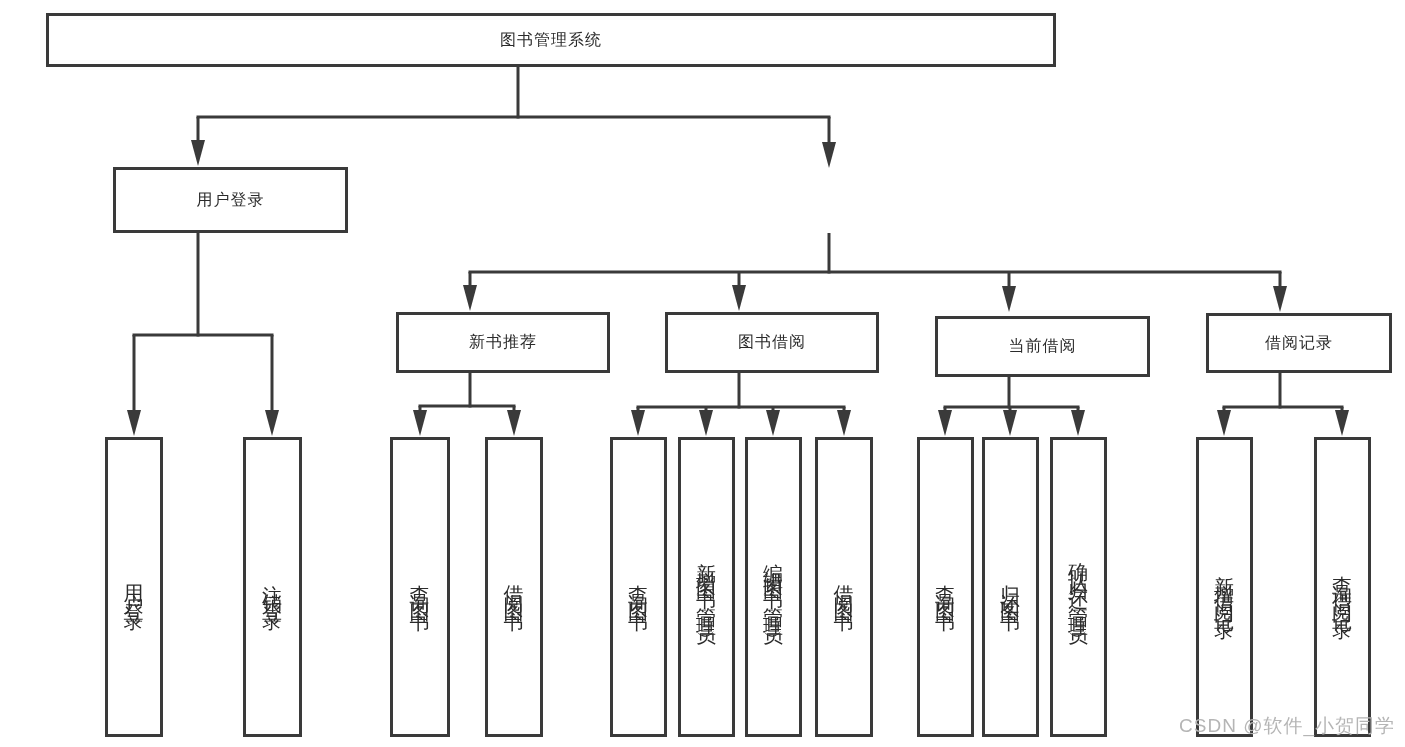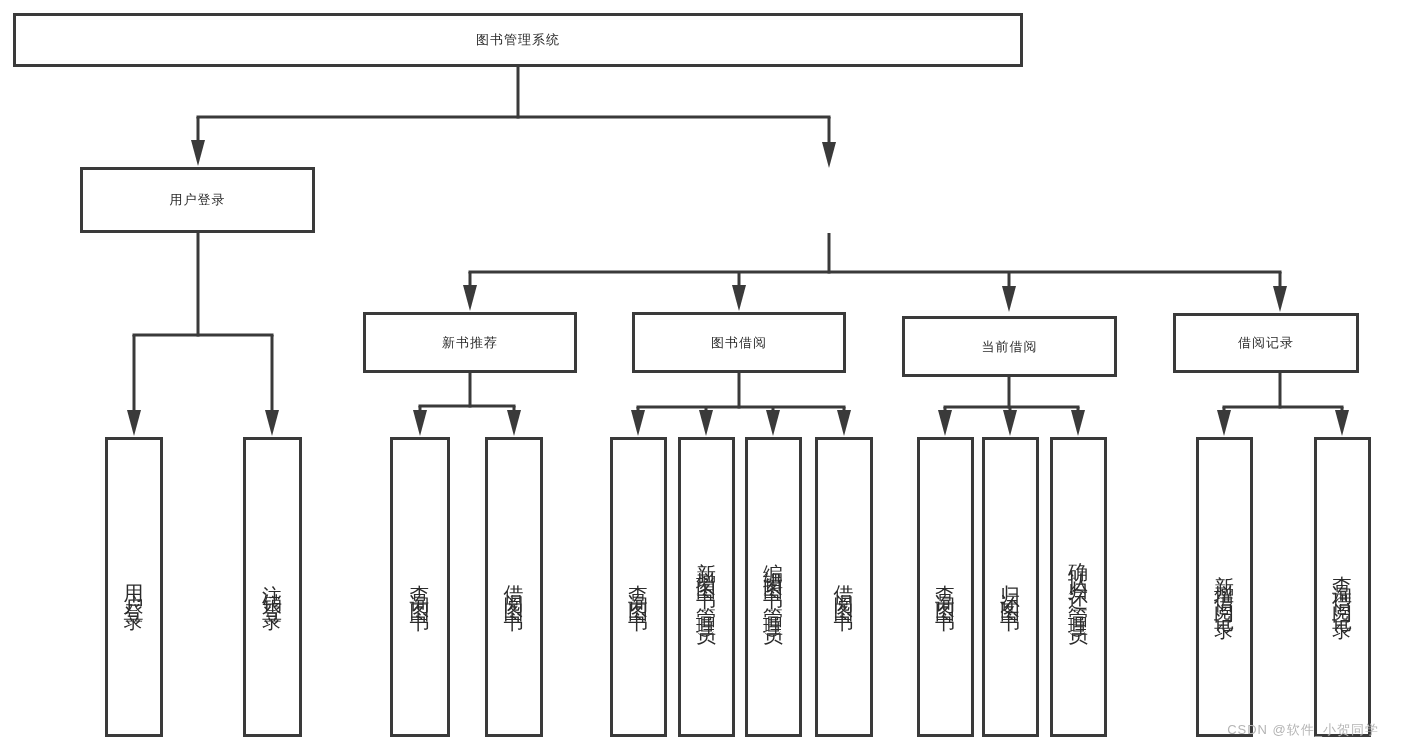--- a/index.html
+++ b/index.html
@@ -20,37 +20,38 @@
     position: absolute;
     box-sizing: border-box;
     border: 3px solid #3a3a3a;
     background: #ffffff;
     color: #2b2b2b;
     display: flex;
     align-items: center;
     justify-content: center;
   }
   .hbox {
-    font-size: 13px;
+    font-size: 16px;
     letter-spacing: 1px;
+    margin-left: 33px;
   }
   .vbox {
     top: 437px;
     height: 300px;
     writing-mode: vertical-rl;
     text-orientation: mixed;
     font-size: 20px;
     letter-spacing: 9px;
     line-height: 1;
   }
   .watermark {
     position: absolute;
-    right: 26px;
+    right: 10px;
     bottom: 8px;
-    font-size: 13px;
+    font-size: 19px;
     letter-spacing: 1px;
     color: #b5b5b5;
     white-space: nowrap;
   }
 </style>
 </head>
 <body>
 
 <div class="canvas">
 

